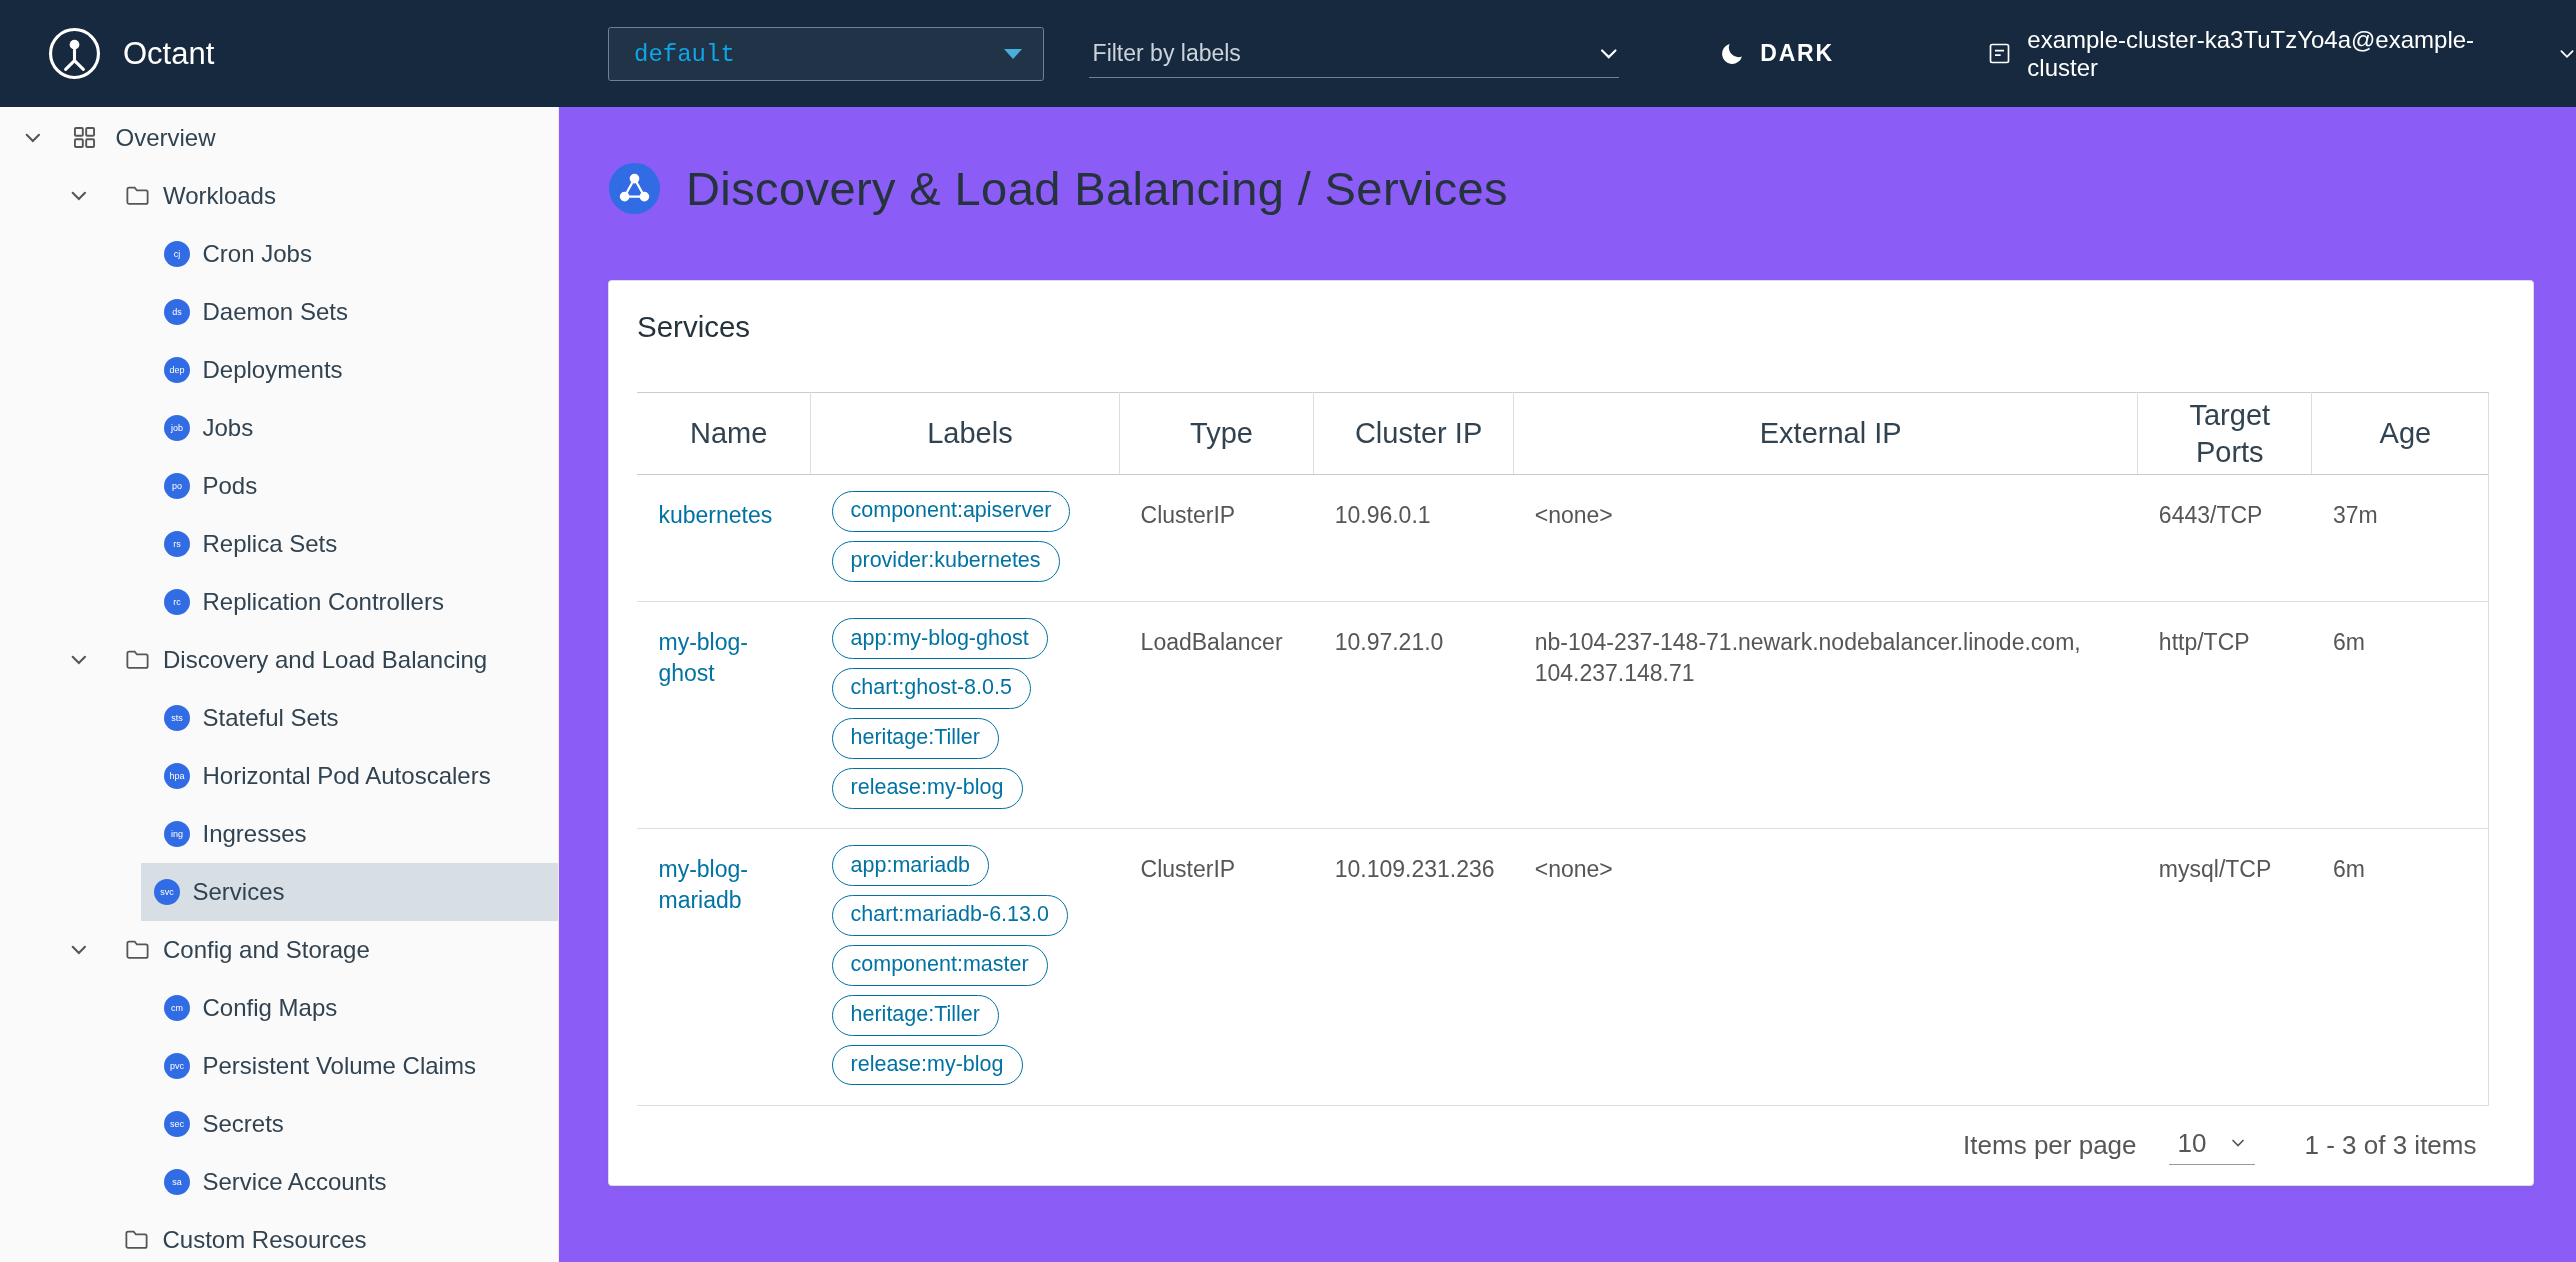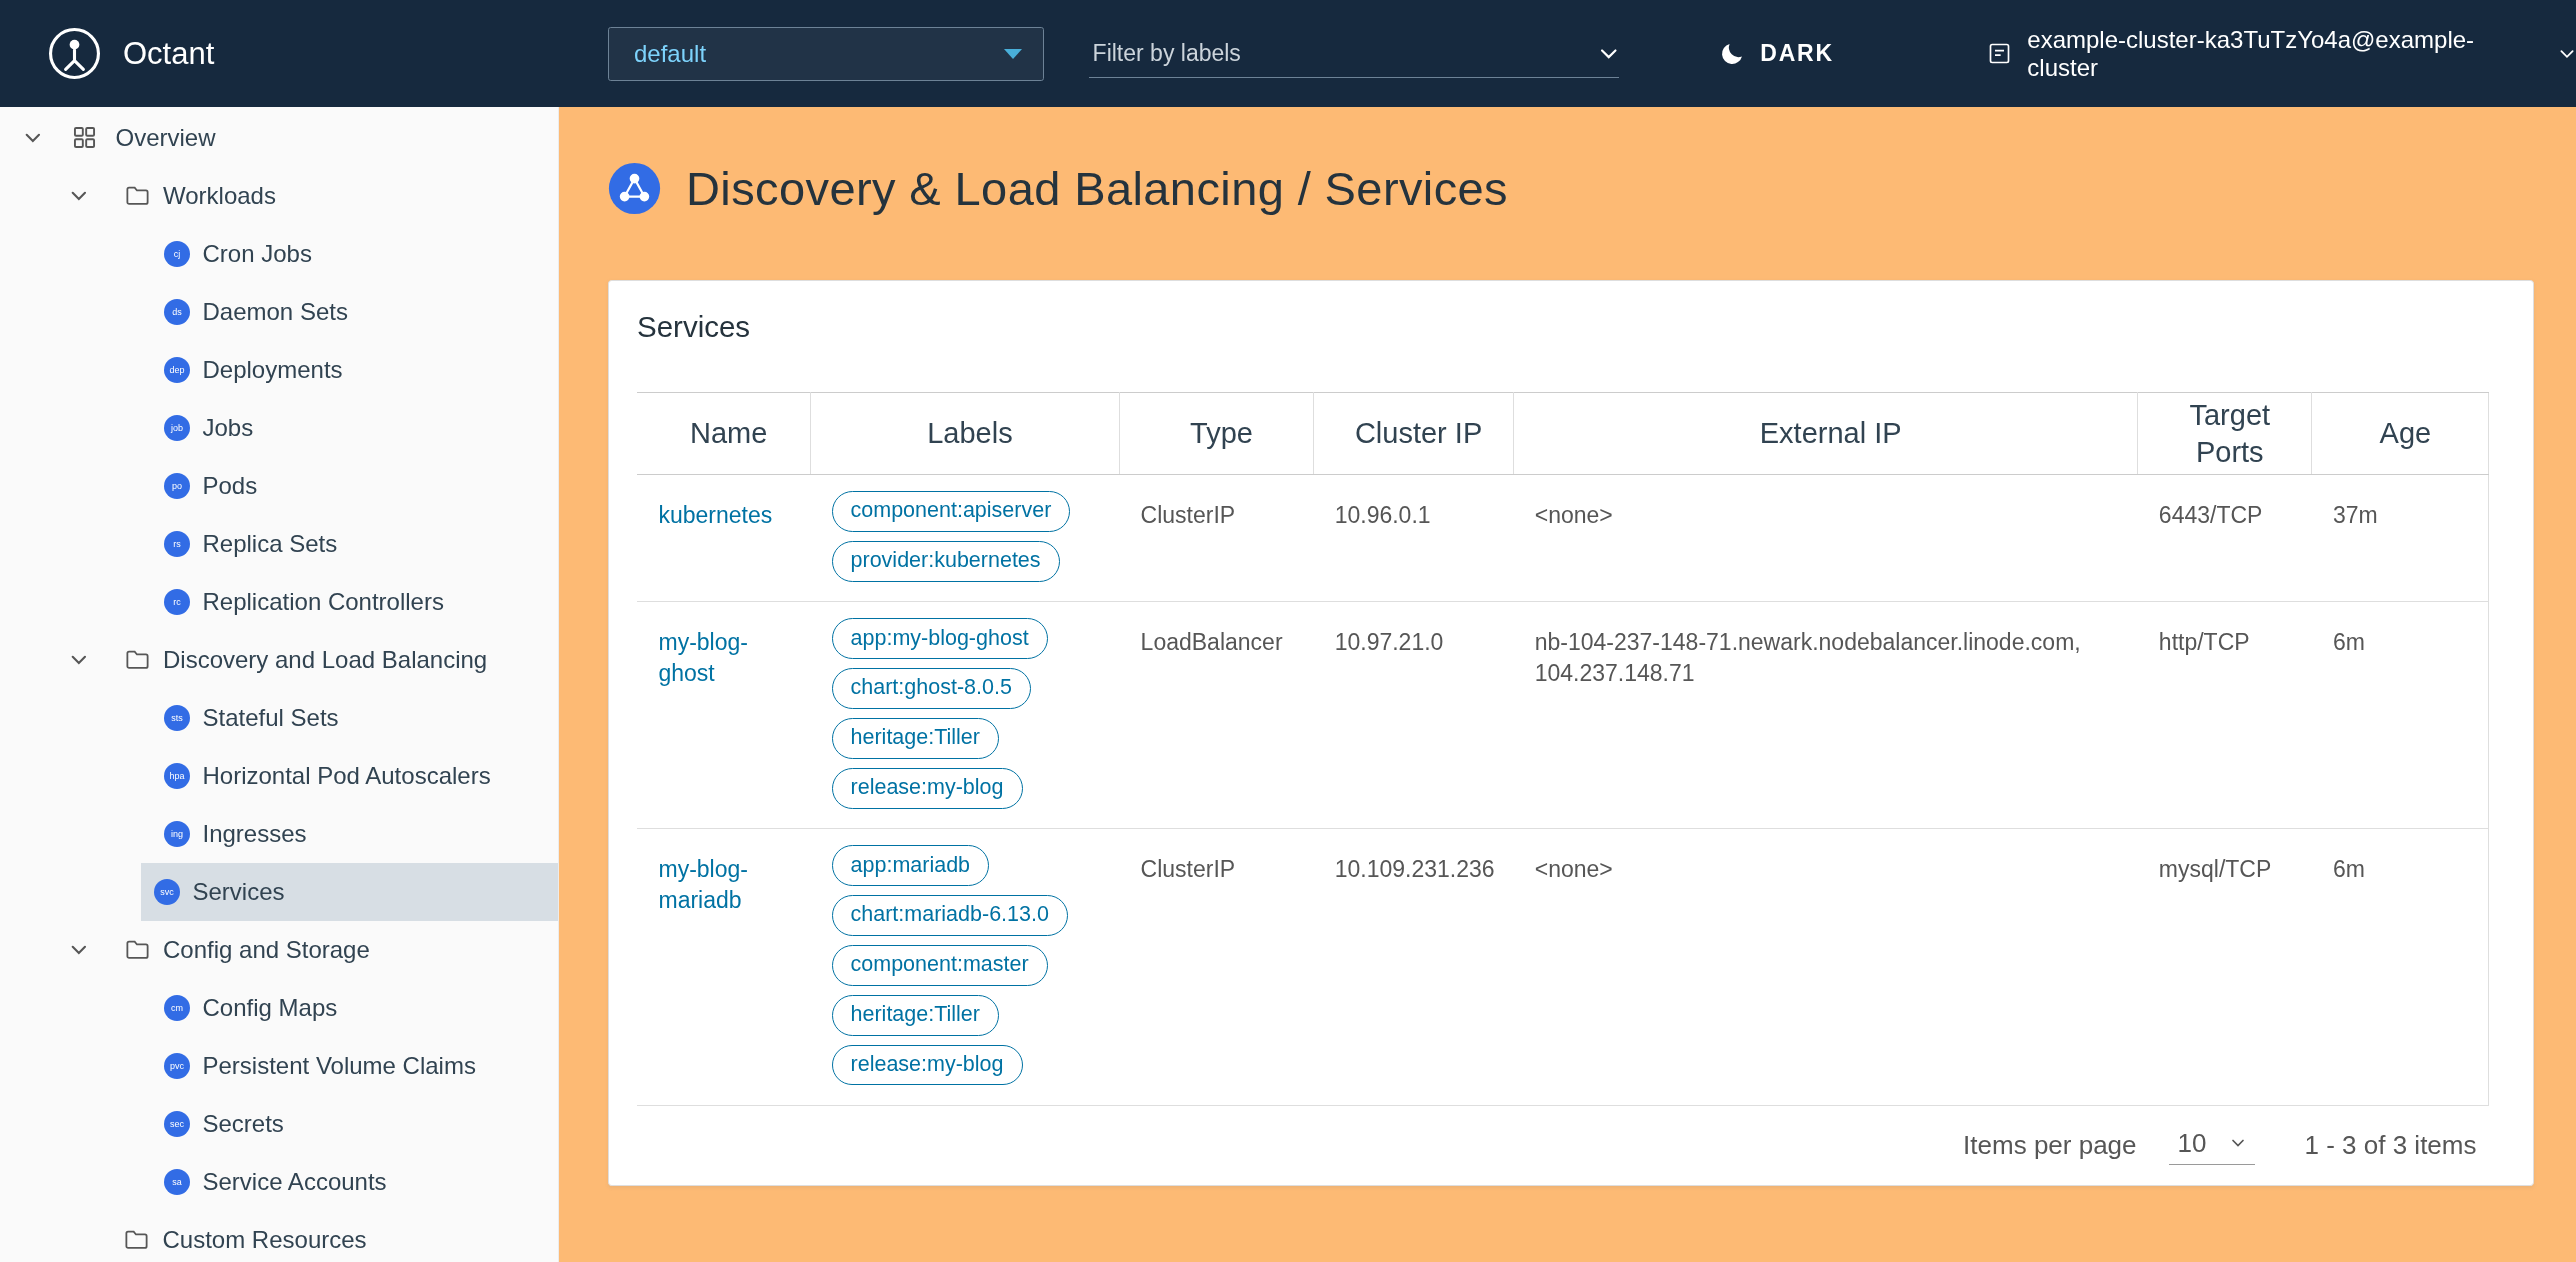--- a/index.html
+++ b/index.html
@@ -10,40 +10,40 @@
   }
   *{box-sizing:border-box;}
 
   
   .header{position:relative;height:107px;background:#16293e;}
   .logo{position:absolute;left:47px;top:26px;width:55px;height:55px;}
   .app-name{position:absolute;left:123px;top:50%;transform:translateY(-50%);
     color:#fff;font-size:31px;font-weight:400;}
   .ns-select{position:absolute;left:608px;top:27px;width:436px;height:54px;
     border:0.9px solid #6d8296;border-radius:2.7px;background:rgba(255,255,255,0.05);
-    display:flex;align-items:center;padding:0 21.5px 0 25px;color:#7dd3fc;font-size:24px;cursor:pointer;}
+    display:flex;align-items:center;padding:0 21.5px 0 25px;color:#0ea5e9;font-size:24px;cursor:pointer;font-family:Liberation Mono, monospace;}
   .ns-caret{margin-left:auto;width:0;height:0;border-left:9px solid transparent;
     border-right:9px solid transparent;border-top:10.7px solid #49afd9;}
   .filter-box{position:absolute;left:1089px;top:30px;width:530px;height:48px;
     border-bottom:0.9px solid #6d8296;display:flex;align-items:center;}
   .filter-input{flex:1;background:transparent;border:none;outline:none;color:#fff;
     font-size:23px;font-family:inherit;padding:0 3.6px;}
   .filter-input::placeholder{color:#ccd4db;opacity:1;}
   .theme-toggle{position:absolute;left:1719px;top:0;height:107px;display:flex;
     align-items:center;gap:14.3px;color:#fff;cursor:pointer;}
   .theme-label{font-size:23px;font-weight:700;letter-spacing:1.8px;}
   .cluster{position:absolute;left:1986px;top:0;height:107px;display:flex;
     align-items:center;gap:14.3px;color:#fff;cursor:pointer;}
   .cluster-text{font-size:24px;}
 
   
   .shell{display:flex;height:1156px;}
   .sidebar{width:559px;flex:none;background:#fafafa;border-right:0.9px solid #ececec;
     padding-top:1.8px;overflow:hidden;}
-  .main{flex:1;background:#fdba74;overflow:hidden;}
+  .main{flex:1;background:#8b5cf6;overflow:hidden;}
 
   
   .nav-row{height:58px;display:flex;align-items:center;cursor:pointer;}
   .nav-row.top{padding-left:22px;}
   .nav-row.top .chev{margin-right:27px;}
   .nav-row.top .app-icon{margin-right:18px;}
   .nav-row.group{padding-left:68px;}
   .nav-row.group .chev{margin-right:34px;}
   .nav-row.group .folder{margin-right:12.5px;}
   .nav-row.group.nochev{padding-left:123px;}

